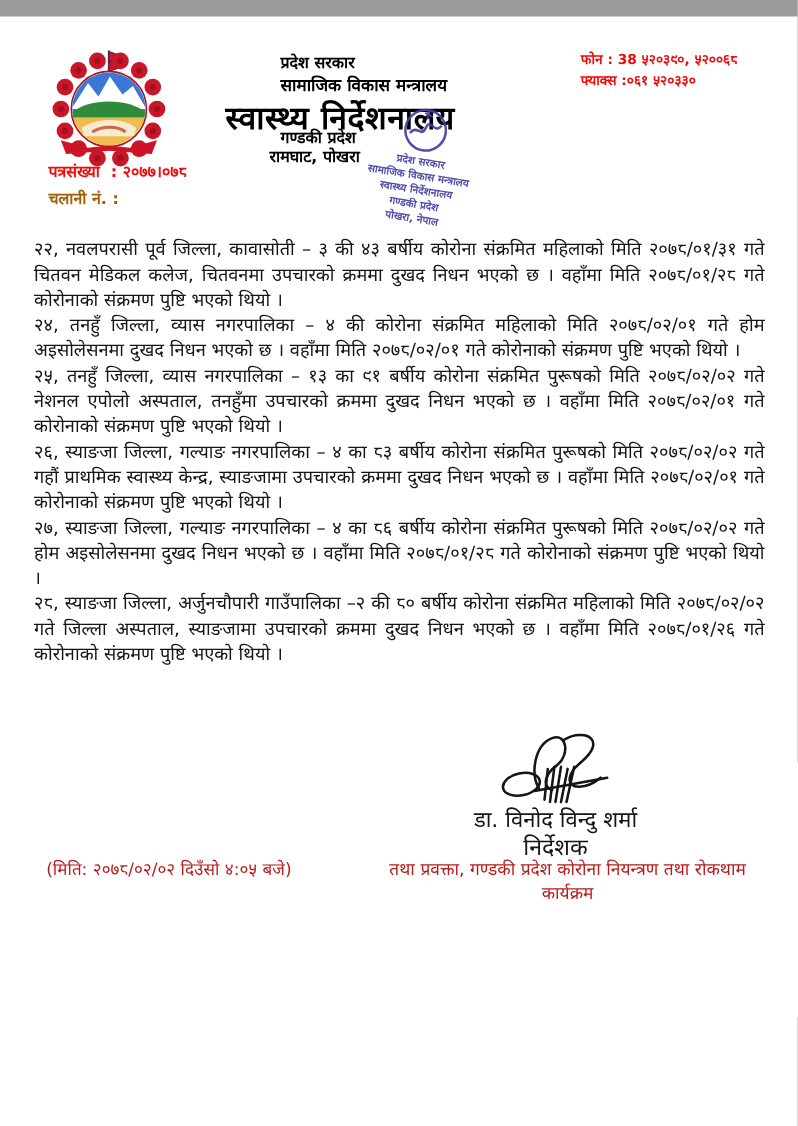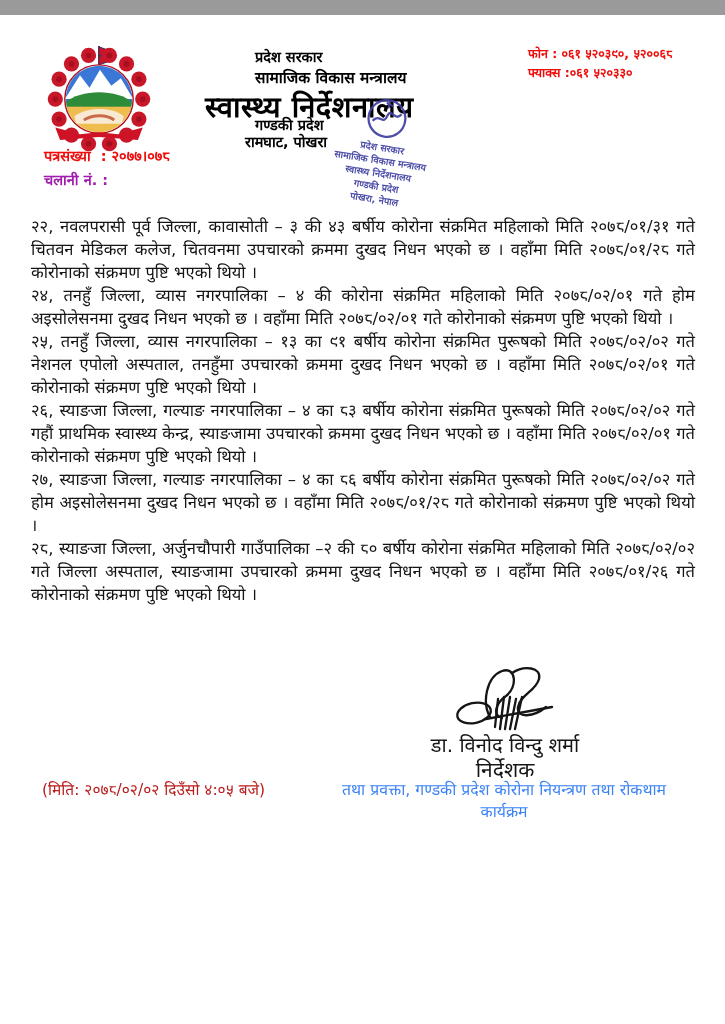--- a/index.html
+++ b/index.html
@@ -12,40 +12,40 @@
   
   .emblem{position:absolute;left:42px;top:28px;width:114px;height:116px;}
   .gov1{position:absolute;left:255px;top:31px;width:235px;font-size:14.5px;font-weight:bold;}
   .gov2{position:absolute;left:255px;top:51px;width:235px;font-size:15.5px;font-weight:bold;}
   .office{position:absolute;left:205px;top:71px;width:335px;font-size:29px;font-weight:bold;letter-spacing:.5px;}
   .prov{position:absolute;left:255px;top:99px;width:235px;font-size:14.5px;font-weight:bold;}
   .addr{position:absolute;left:245px;top:116px;width:235px;font-size:14.5px;font-weight:bold;}
   .contact{position:absolute;left:528px;top:29px;color:#ee0d0b;font-size:12.5px;font-weight:bold;line-height:19px;white-space:nowrap;}
   .refrow{position:absolute;left:44px;top:130px;color:#ee0d0b;font-size:14.5px;font-weight:bold;}
   .refrow .val{margin-left:10px;}
-  .chalani{position:absolute;left:44px;top:154px;color:#a21caf;font-size:14.5px;font-weight:bold;}
+  .chalani{position:absolute;left:44px;top:154px;color:#a16207;font-size:14.5px;font-weight:bold;}
   
   .stamp{
     position:absolute;left:296px;top:80px;width:170px;height:122px;
     transform:rotate(9deg);color:#4040a2;opacity:.92;text-align:center;
     pointer-events:none;
   }
   .stamp .semblem{display:block;margin:0 auto;width:46px;height:46px;}
   .stamp .sline{font-size:9.5px;font-weight:bold;line-height:13px;white-space:nowrap;}
   
   .bodytext{
     position:absolute;left:31px;top:200px;width:664px;color:#141414;
     font-size:16.5px;line-height:23px;text-align:justify;
   }
   .bodytext p{margin:0;}
   
   .sig{position:absolute;left:452px;top:648px;width:120px;height:72px;}
   .signame{position:absolute;left:395px;top:716px;width:220px;text-align:center;color:#161616;font-size:20px;}
   .sigdesig{position:absolute;left:395px;top:740px;width:220px;text-align:center;color:#161616;font-size:21px;}
-  .sigrole{position:absolute;left:324px;top:763px;width:360px;text-align:center;color:#3b82f6;font-size:15.8px;}
+  .sigrole{position:absolute;left:336px;top:763px;width:360px;text-align:center;color:#b91c1c;font-size:15.8px;}
   .datetime{position:absolute;left:42px;top:763px;color:#b91c1c;font-size:15.5px;}
 </style>
 </head>
 <body>
 
 <div class="page">
 
   <svg class="emblem" viewBox="0 0 120 120" aria-hidden="true">
 
     <line x1="60" y1="2" x2="60" y2="26" stroke="#8a1f1f" stroke-width="2"></line>
@@ -101,21 +101,21 @@
     <path d="M14,88 L40,95 L60,93 L80,95 L106,88 L101,101 L60,98 L19,101 Z" fill="#d01226"></path>
   </svg>
 
   <div class="gov1">प्रदेश सरकार</div>
   <div class="gov2">सामाजिक विकास मन्त्रालय</div>
   <div class="office">स्वास्थ्य निर्देशनालय</div>
   <div class="prov">गण्डकी प्रदेश</div>
   <div class="addr">रामघाट, पोखरा</div>
 
   <div class="contact">
-    <div>फोन : ०६१ ५२०३९०, ५२००६८</div>
+    <div>फोन : 38 ५२०३९०, ५२००६८</div>
     <div>फ्याक्स :०६१ ५२०३३०</div>
   </div>
 
   <div class="refrow">
     <span>पत्रसंख्या</span><span class="val">: २०७७।०७८</span>
   </div>
   <div class="chalani">चलानी नं. :</div>
 
   <div class="stamp">
     <svg class="semblem" viewBox="0 0 50 50" aria-hidden="true">

